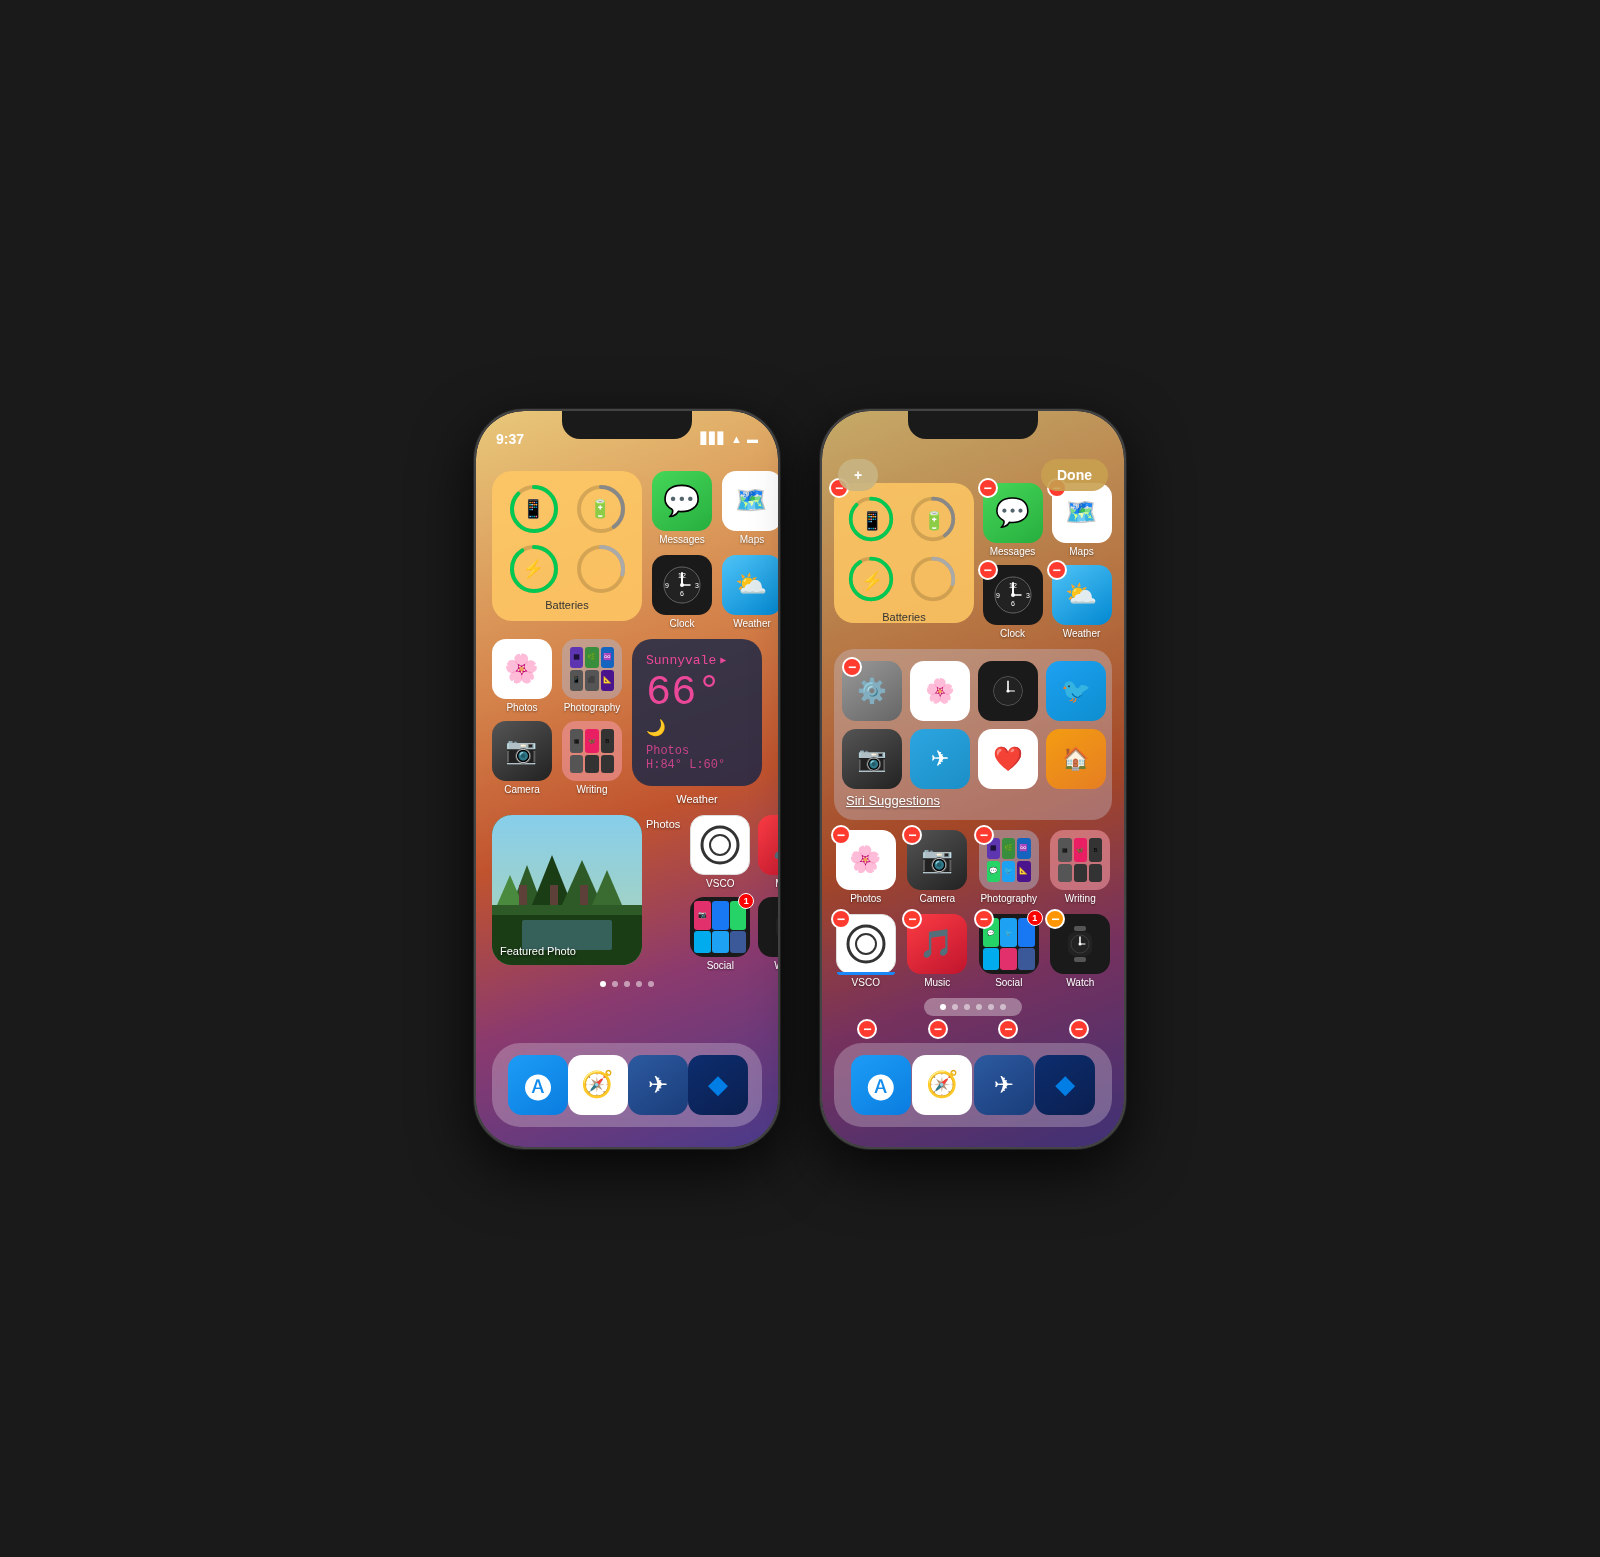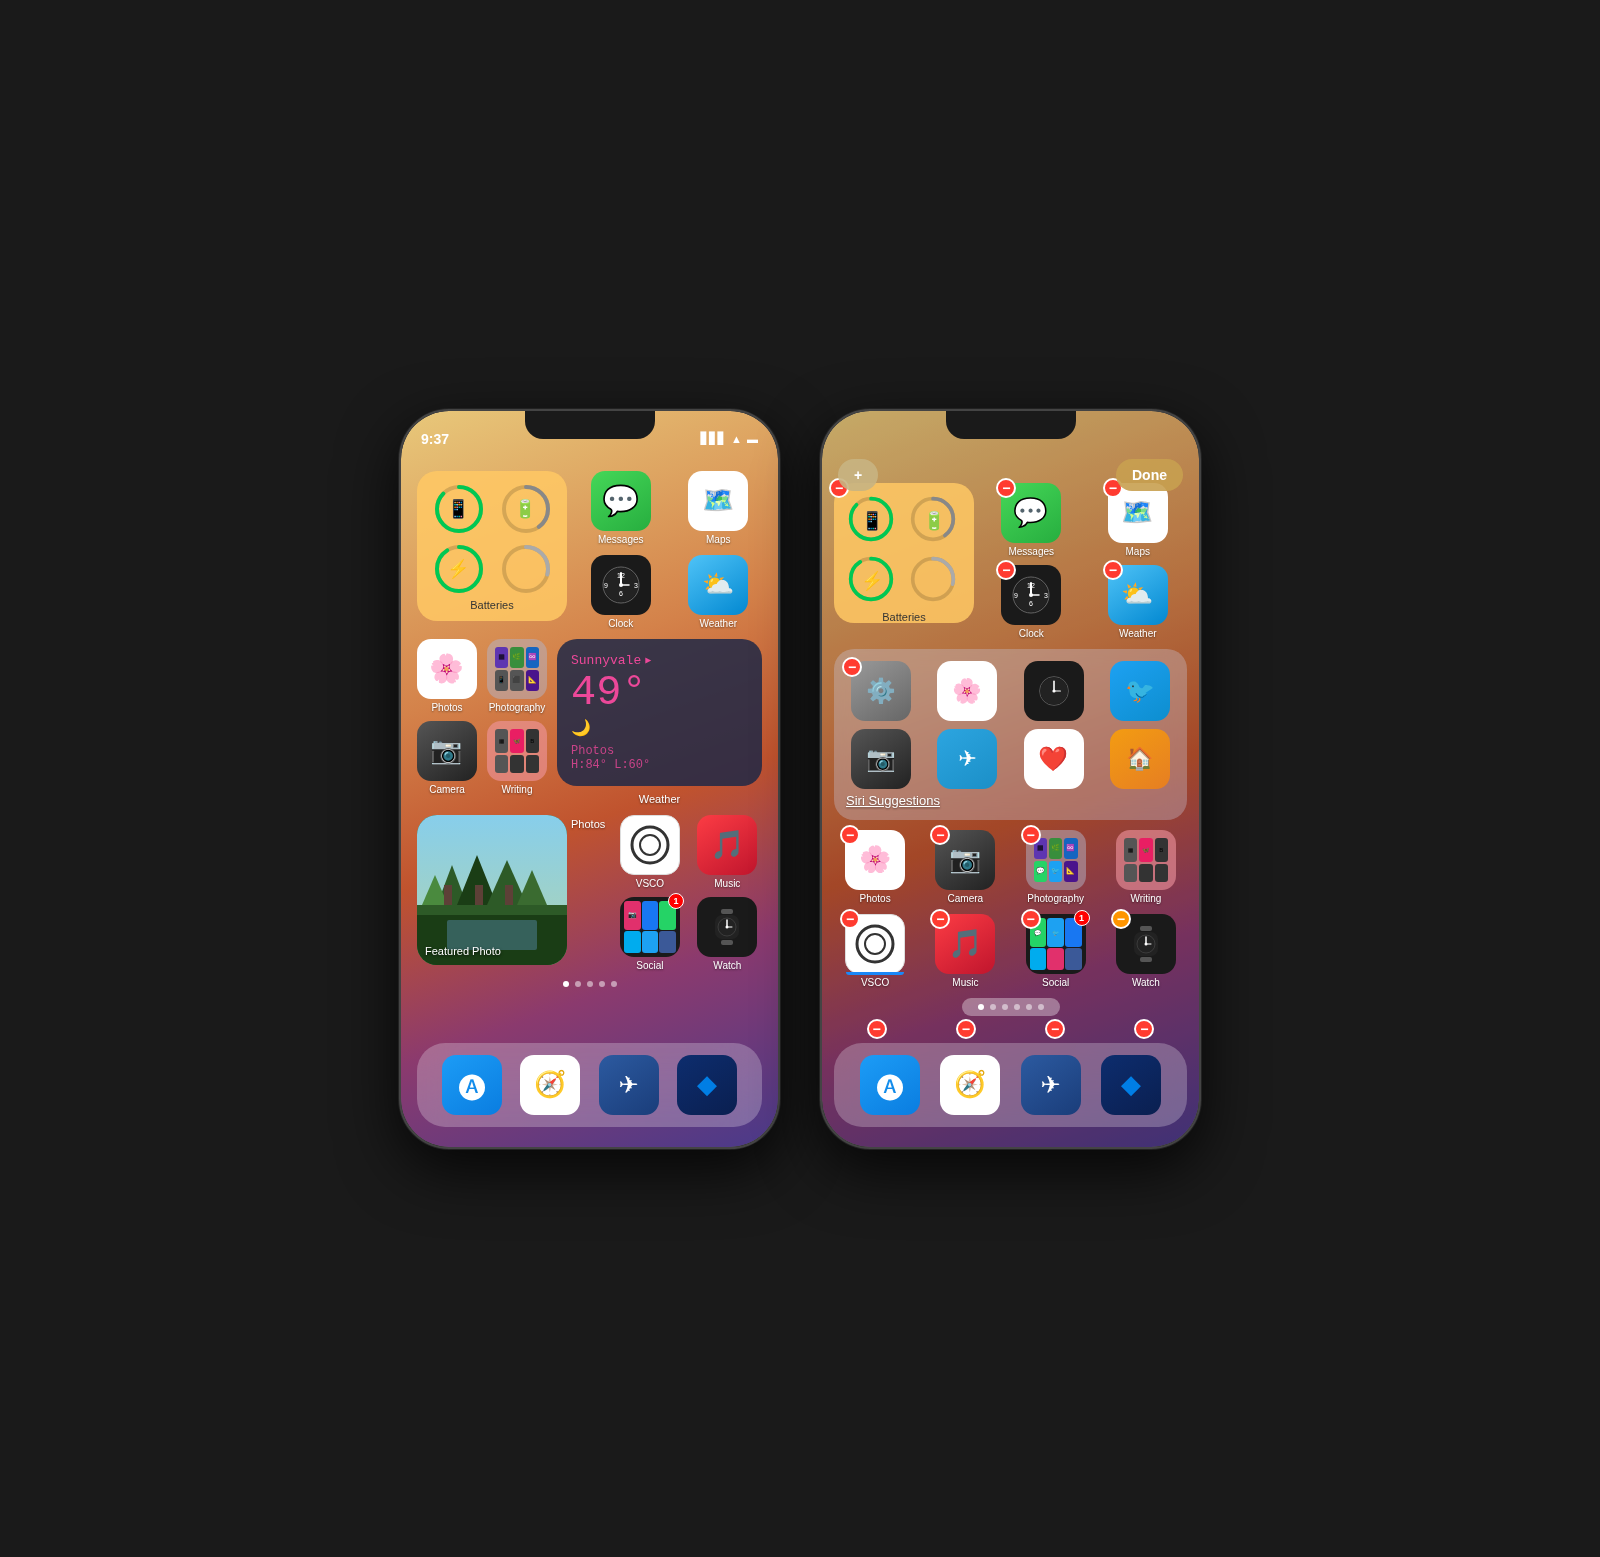--- a/index.html
+++ b/index.html
@@ -9,21 +9,21 @@
       justify-content: center;
       align-items: center;
       min-height: 100vh;
       font-family: -apple-system, BlinkMacSystemFont, 'SF Pro Display', 'Helvetica Neue', sans-serif;
       gap: 40px;
       padding: 20px;
     }
 
     .phone-container {
       position: relative;
-      width: 381px;
+      width: 306px;
       height: 740px;
     }
 
     .phone-frame {
       position: absolute;
       inset: 0;
       background: #2a2a2a;
       border-radius: 50px;
       border: 2px solid #444;
       overflow: hidden;
@@ -521,21 +521,21 @@
               <span class="app-icon-label">Writing</span>
             </div>
           </div>
 
           <div style="flex:1; display:flex; flex-direction:column; gap:4px;">
             <div class="weather-widget" style="flex:1;">
               <div class="weather-city">
                 <span>Sunnyvale</span>
                 <span style="font-size:10px;">▶</span>
               </div>
-              <div class="weather-temp">49°</div>
+              <div class="weather-temp">66°</div>
               <div style="display:flex; align-items:center; gap:4px; margin-top:4px;">
                 <span style="font-size:16px;">🌙</span>
               </div>
               <div class="weather-condition">
                 <div>Photos</div>
                 <div>H:84° L:60°</div>
               </div>
             </div>
             <div class="weather-label">Weather</div>
           </div>

